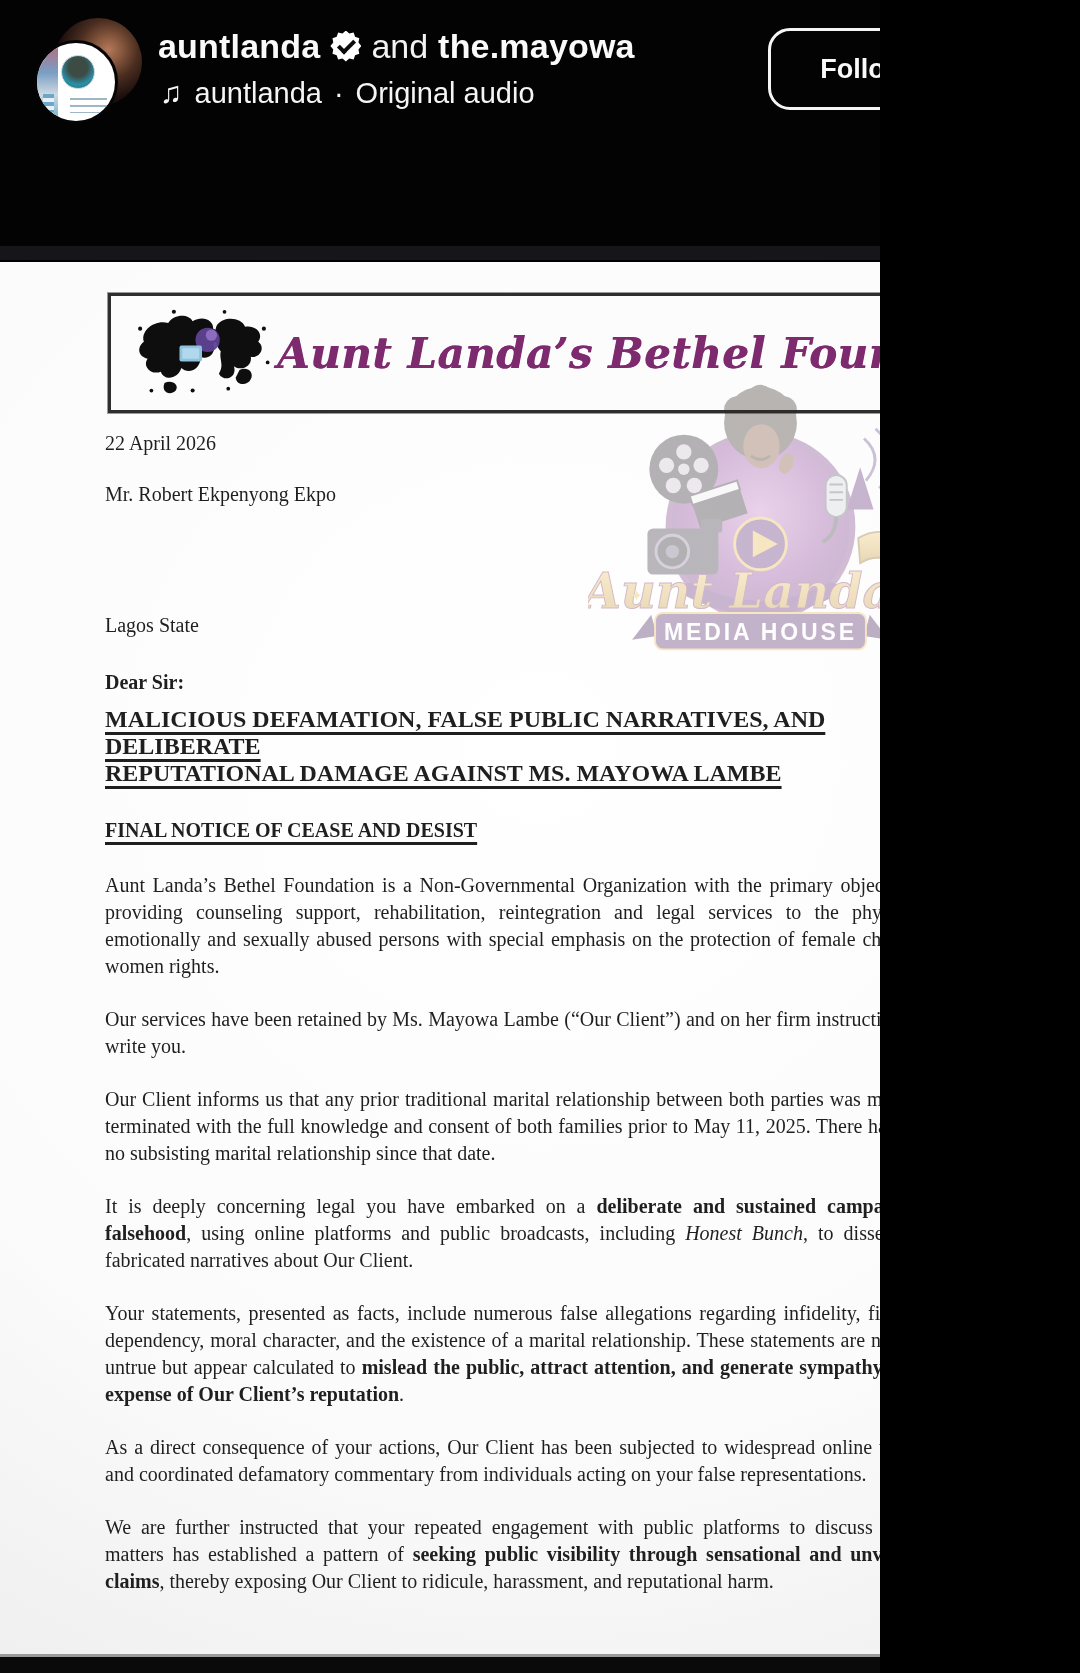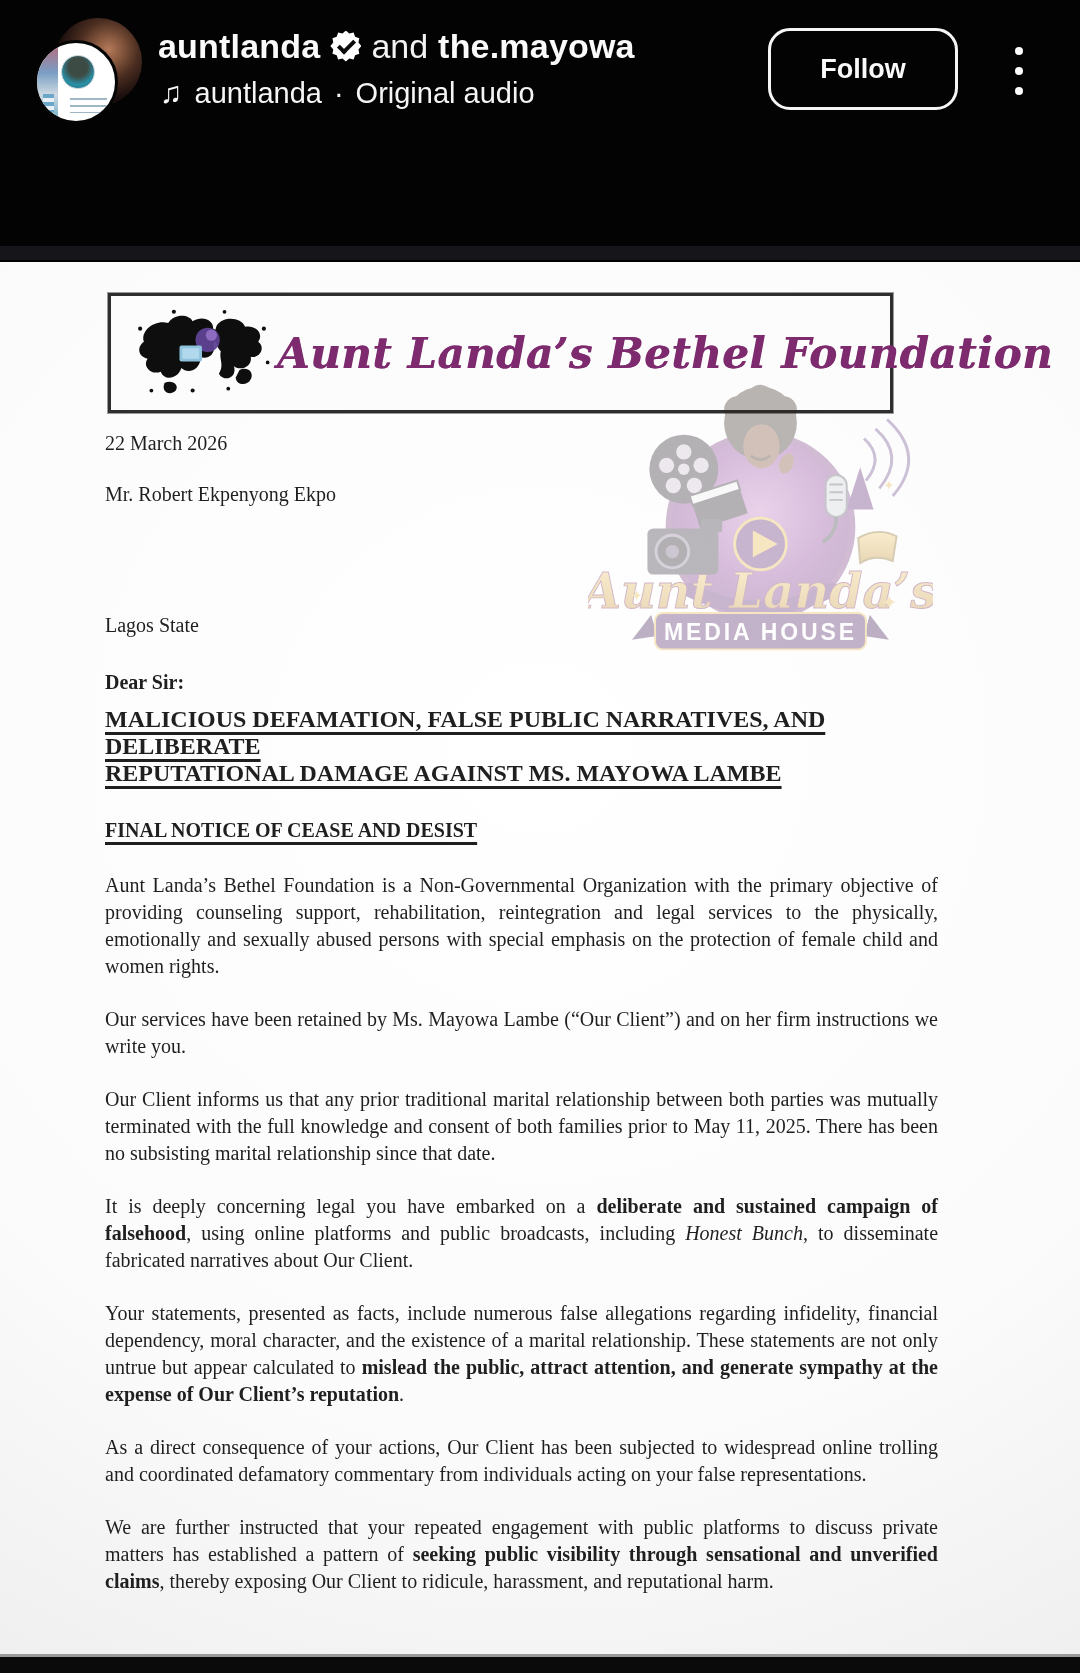--- a/index.html
+++ b/index.html
@@ -1,16 +1,16 @@
 <!DOCTYPE html>
 <html><head>
 <meta charset="utf-8">
 <style>
   html,body{margin:0;padding:0;background:#000;}
-  .screen{position:relative;width:1080px;height:1673px;background:#030303;overflow:hidden;
+  .screen{position:relative;width:880px;height:1673px;background:#030303;overflow:hidden;
           font-family:"Liberation Sans",sans-serif;}
 
   
   .post-header{position:absolute;left:0;top:0;width:1080px;height:246px;background:#030303;}
   .avatar-back{position:absolute;left:54px;top:18px;width:88px;height:88px;border-radius:50%;
     background:radial-gradient(circle at 62% 36%, #b5795a 0%, #8a5a40 16%, #4a2d20 38%, #1c0f0e 62%, #060304 100%);}
   .avatar-front{position:absolute;left:34px;top:40px;width:78px;height:78px;border-radius:50%;
     border:3px solid #050505;background:#fff;overflow:hidden;}
   .avatar-front .strip{position:absolute;left:0;top:0;width:27%;height:100%;
     background:linear-gradient(180deg,#b96a7a 0%,#7a9ec4 38%,#cdd9e2 66%,#6fb0c9 100%);}
@@ -139,21 +139,21 @@
               <circle cx="108" cy="90" r="2"></circle>
           </g>
           <circle cx="86" cy="38" r="13" fill="#5e4293" opacity="0.95"></circle>
           <circle cx="90" cy="33" r="6" fill="#8d6cc0"></circle>
           <rect x="56" y="44" width="24" height="17" rx="2" fill="#8fc2dd"></rect>
           <rect x="59" y="47" width="18" height="11" rx="1" fill="#b7dcee" opacity="0.85"></rect>
         </svg>
         <div class="org-name">Aunt Landa’s Bethel Foundation</div>
       </div>
 
-      <p class="line date-line">22 March 2026</p>
+      <p class="line date-line">22 April 2026</p>
       <p class="line addr-line">Mr. Robert Ekpenyong Ekpo</p>
       <p class="line loc-line">Lagos State</p>
       <p class="line salutation">Dear Sir:</p>
 
       <div class="subject">
         <div class="subject-line stretch">MALICIOUS DEFAMATION, FALSE PUBLIC NARRATIVES, AND DELIBERATE</div>
         <div class="subject-line">REPUTATIONAL DAMAGE AGAINST MS. MAYOWA LAMBE</div>
       </div>
 
       <p class="notice">FINAL NOTICE OF CEASE AND DESIST</p>

